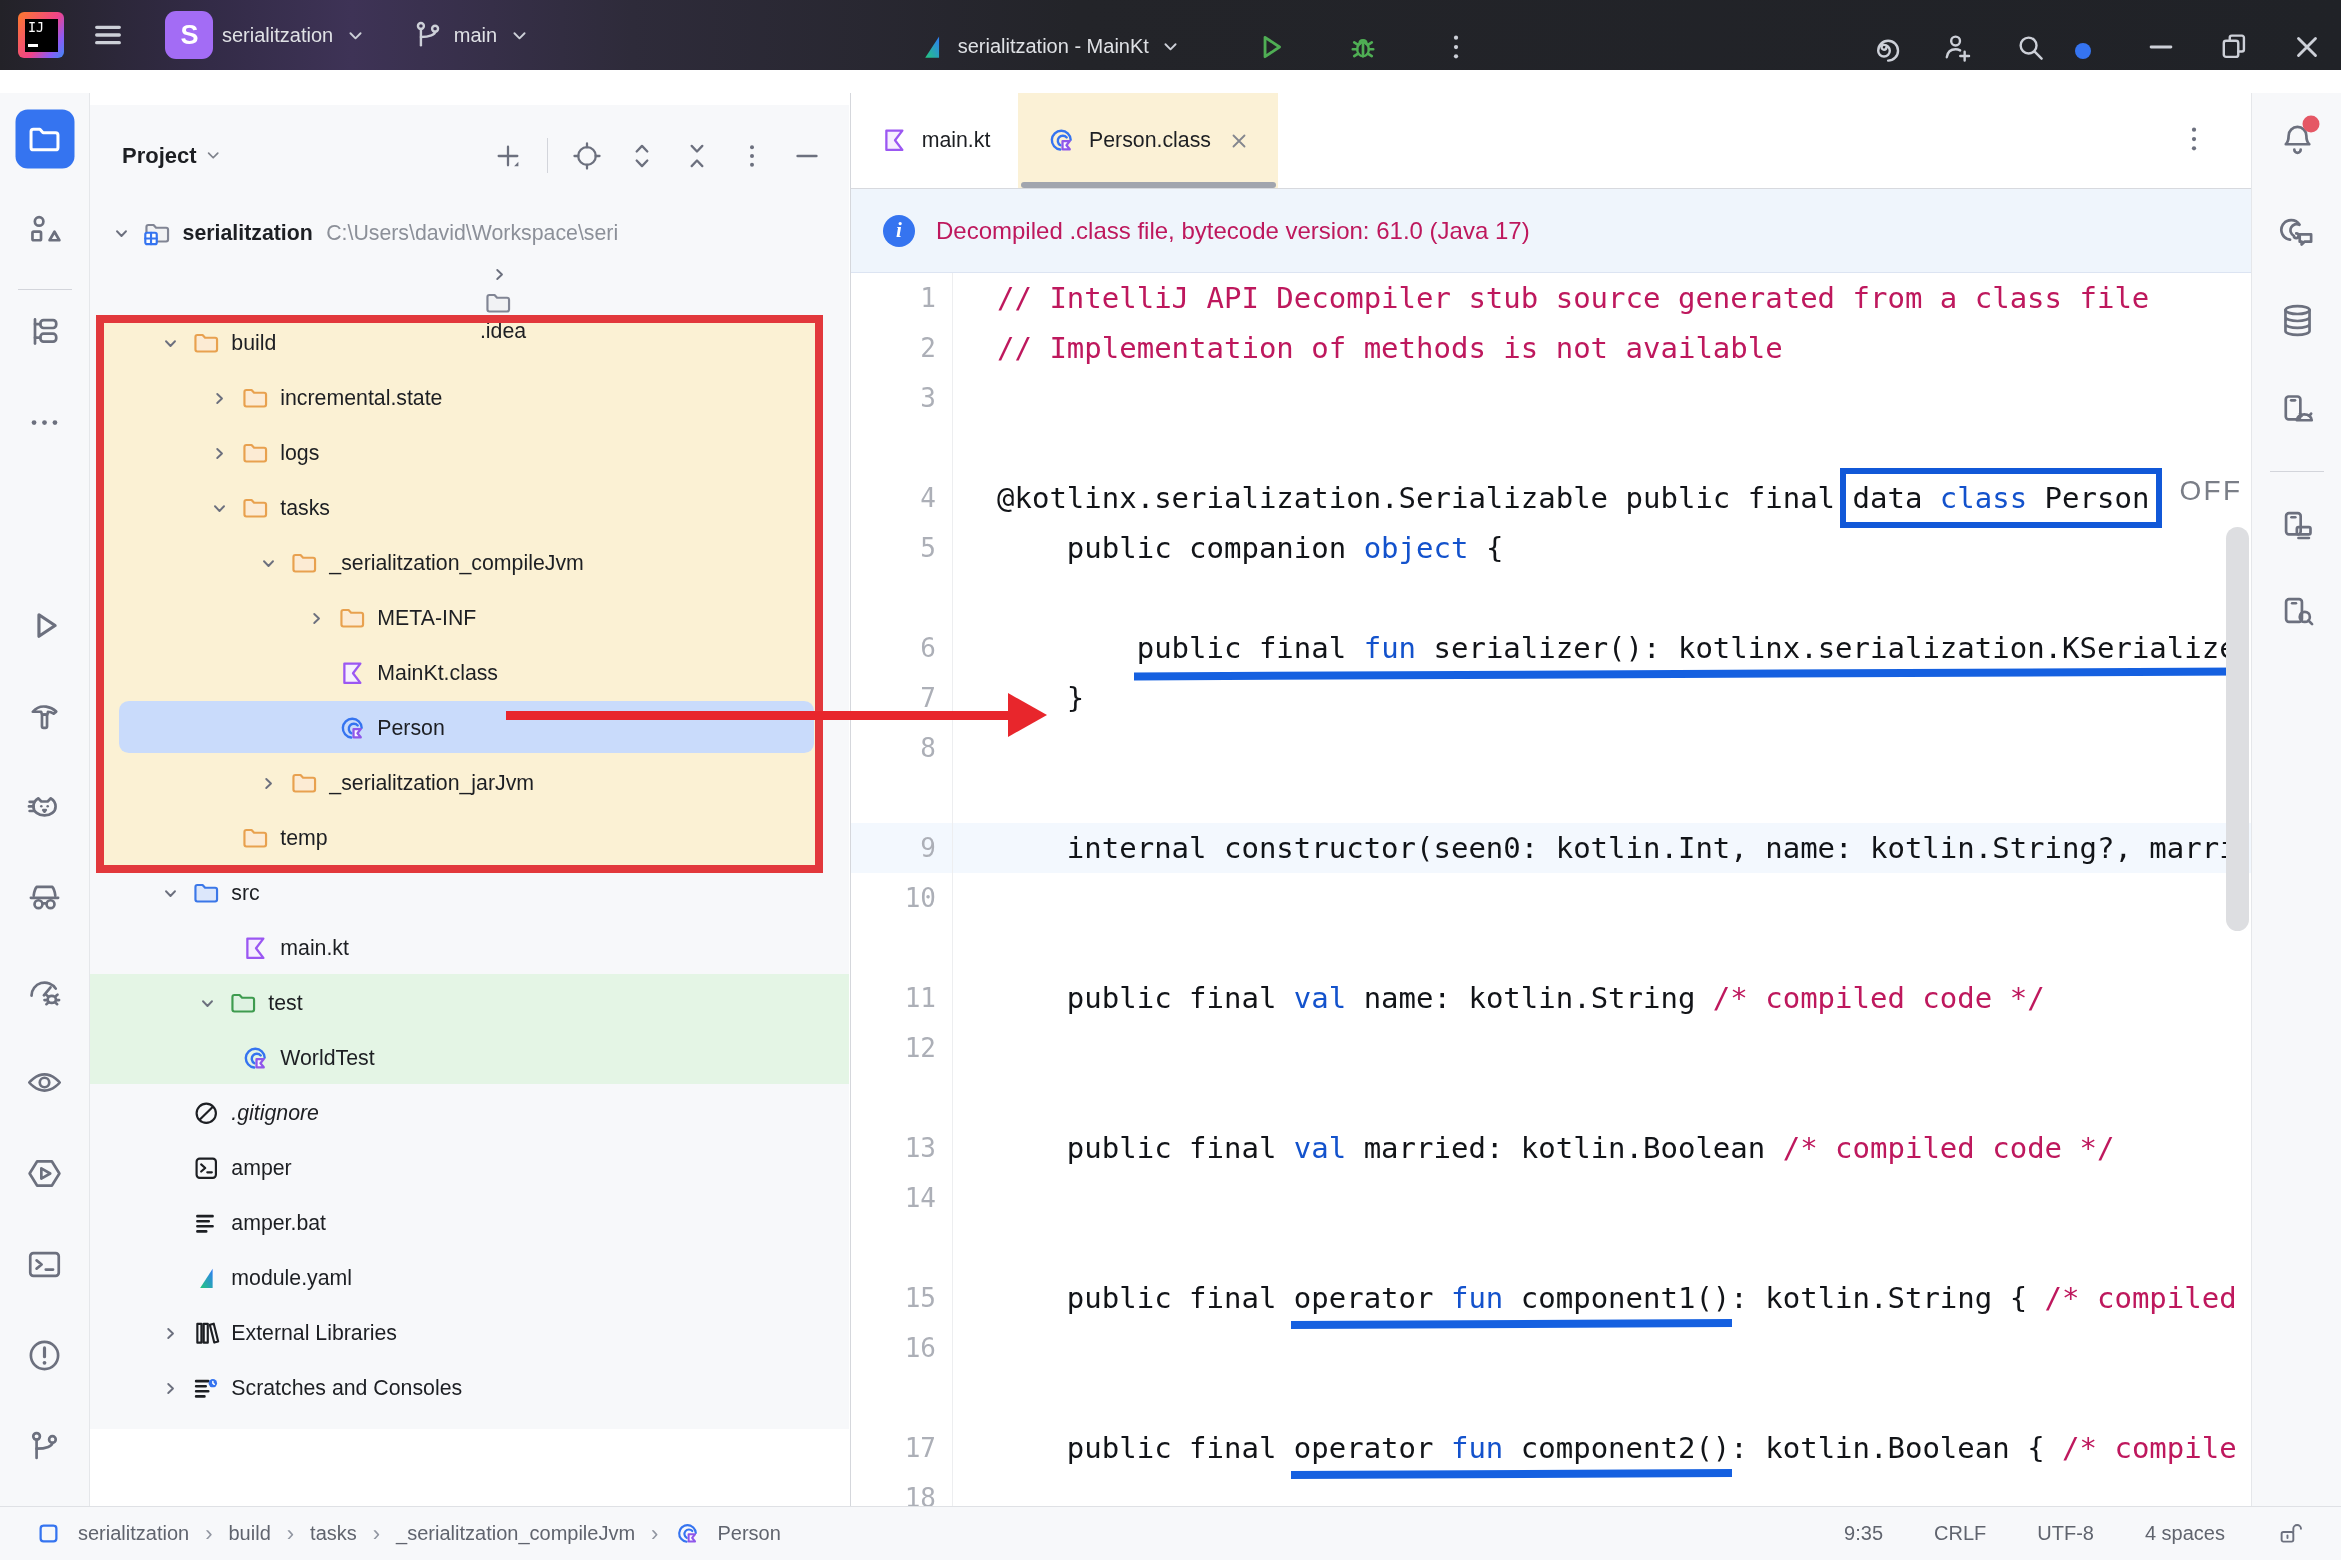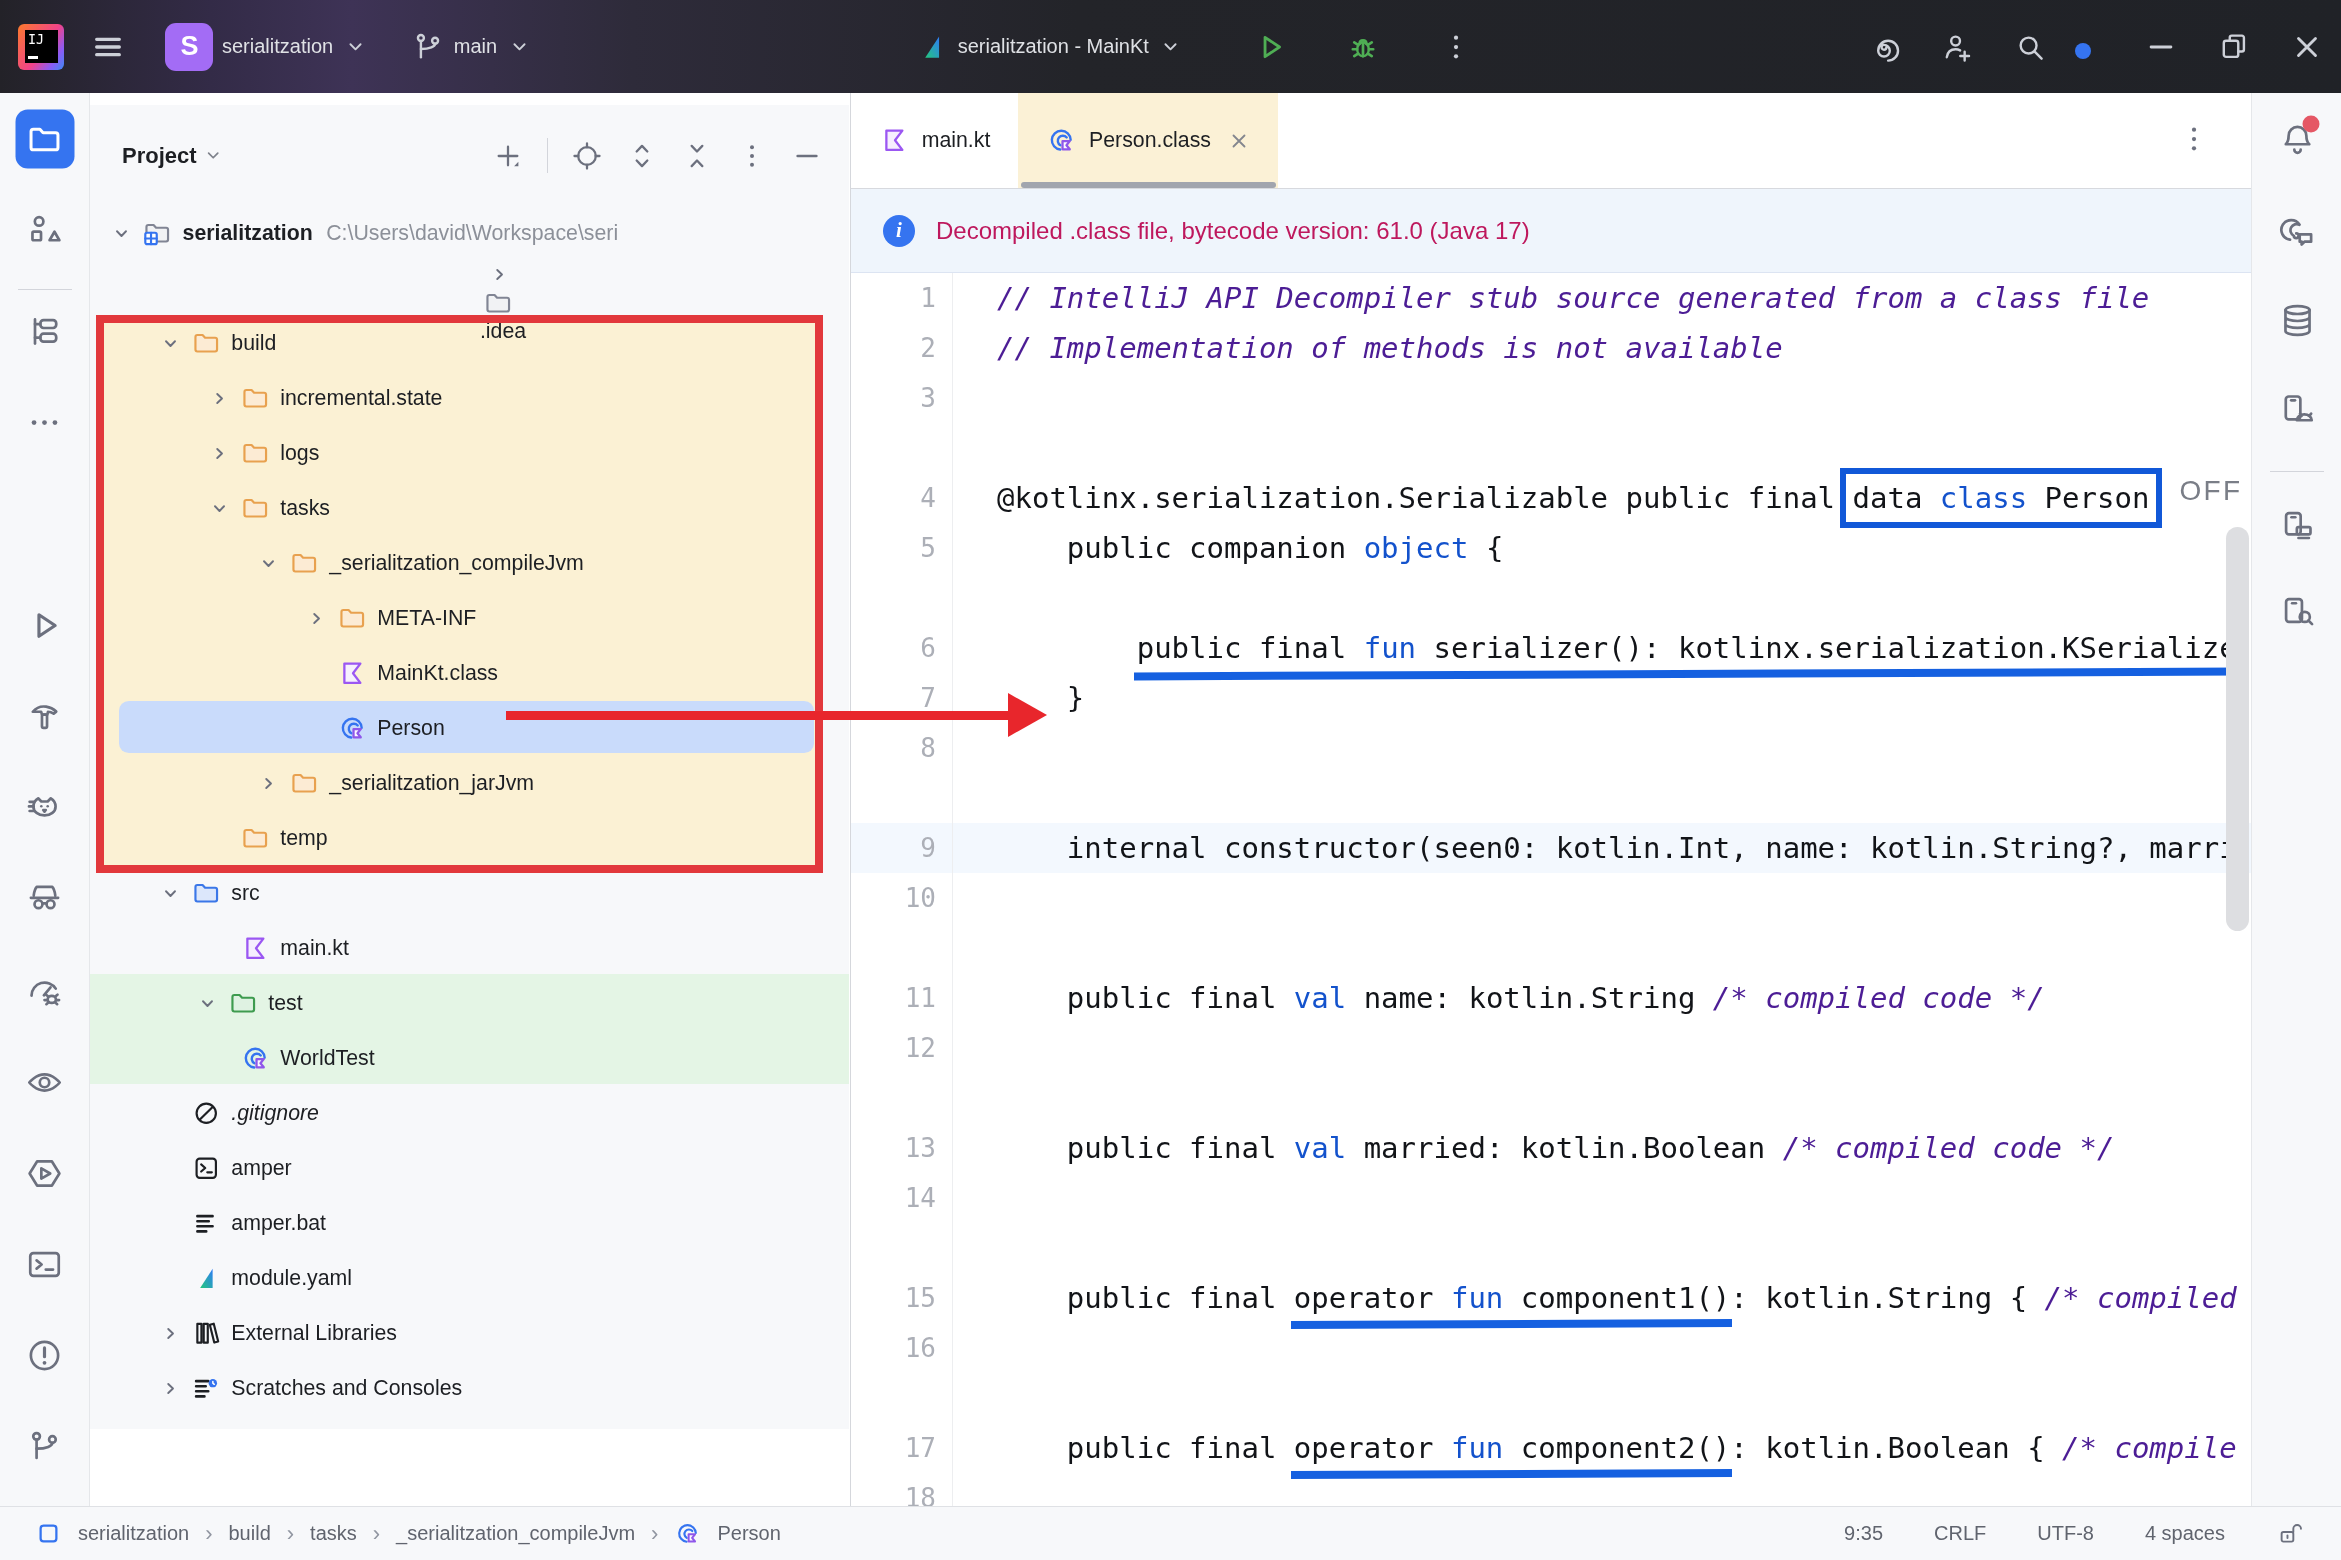--- a/index.html
+++ b/index.html
@@ -2,21 +2,21 @@
 <html style="font-size:9.8px"><head>
 <meta charset="utf-8">
 <style>
   * { margin:0; padding:0; box-sizing:border-box; }
   html,body { width:2342px; height:1561px; overflow:hidden; background:#fff;
     font-family:"Liberation Sans", sans-serif; }
   .abs { position:absolute; }
   svg { display:block; }
 
   
-  #titlebar { position:absolute; left:0; top:0; width:2342px; height:93px;
+  #titlebar { position:absolute; left:0; top:0; width:2342px; height:70px;
     background:linear-gradient(90deg,#232228 0%,#332B47 9%,#3E3356 15%,#2E2B3A 27%,#232429 46%,#202227 100%);
     color:#DFE1E5; display:flex; align-items:center; }
   #ij-logo { width:46px; height:46px; margin-left:18.3px; border-radius:6.1px; position:relative;
     background:linear-gradient(125deg,#FC7A2B 0%,#F0438A 55%,#8A5CF5 80%,#3B8BF4 100%); }
   #ij-logo .inner { position:absolute; left:6.7px; top:6.7px; width:33px; height:33px; background:#000;
     color:#fff; font-family:"DejaVu Sans Mono",monospace; font-size:13.4px; padding:1.8px 0 0 3px; }
   #ij-logo .bar { position:absolute; left:9.8px; bottom:11px; width:9.8px; height:3px; background:#fff; }
   .tbtn { display:flex; align-items:center; gap:8.5px; padding:0 12.2px; height:59px; border-radius:9.8px;
     color:#DFE1E5; font-size:20px; }
   .ticon { width:34px; height:34px; color:#CDD0D8; }
@@ -83,21 +83,21 @@
     display:flex; align-items:center; justify-content:center; font-size:21px; font-weight:bold; font-style:italic;
     font-family:"Liberation Serif",serif; }
   #banner .btext { font-size:24px; color:#be185d; margin-left:21px; }
   #code { position:absolute; left:0; top:180px; width:100%; height:1234px; background:#fff; }
   #gutter-sep { position:absolute; left:101px; top:0; width:1.2px; height:100%; background:#EDEEF0; }
   #caret-line { position:absolute; left:0; width:100%; height:50px; background:#F3F8FE; }
   .crow { position:relative; height:50px; line-height:50px; white-space:pre;
     font-family:"DejaVu Sans Mono",monospace; font-size:29px; color:#121418; padding-left:146px; }
   .crow .lno { position:absolute; left:0; top:0; width:85px; text-align:right; color:#ACAFB7; font-size:26px; }
   .kw { color:#1352CC; }
-  .com { color:#4c1d95; font-style:italic; }
+  .com { color:#be185d; }
   .aibox { outline:6.1px solid #1158D8; outline-offset:7.3px; }
   .aiul { position:relative; }
   .aiul::after { content:''; position:absolute; left:-2.4px; right:-2.4px; bottom:-13.4px; height:8px;
     background:#1560E0; transform:rotate(-0.25deg); }
   #off-label { position:absolute; left:1311px; top:193px; width:98px; height:49px; background:#fff;
     color:#7A7E87; font-size:28px; letter-spacing:2.4px; line-height:49px; text-align:center; }
   #ed-vscroll { position:absolute; left:1375px; top:254px; width:23px; height:404px; background:#DDDEE1; border-radius:11.6px; }
 
   
   #arrow-line { position:absolute; left:506px; top:711px; width:505px; height:9.1px; background:#E8262C; z-index:60; }

